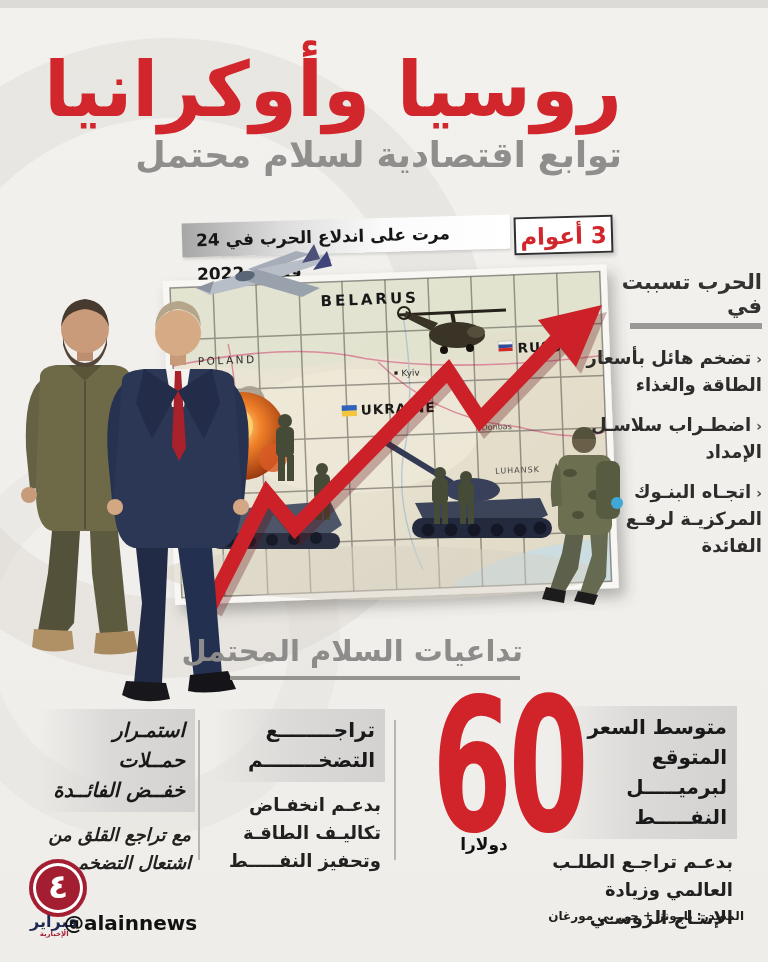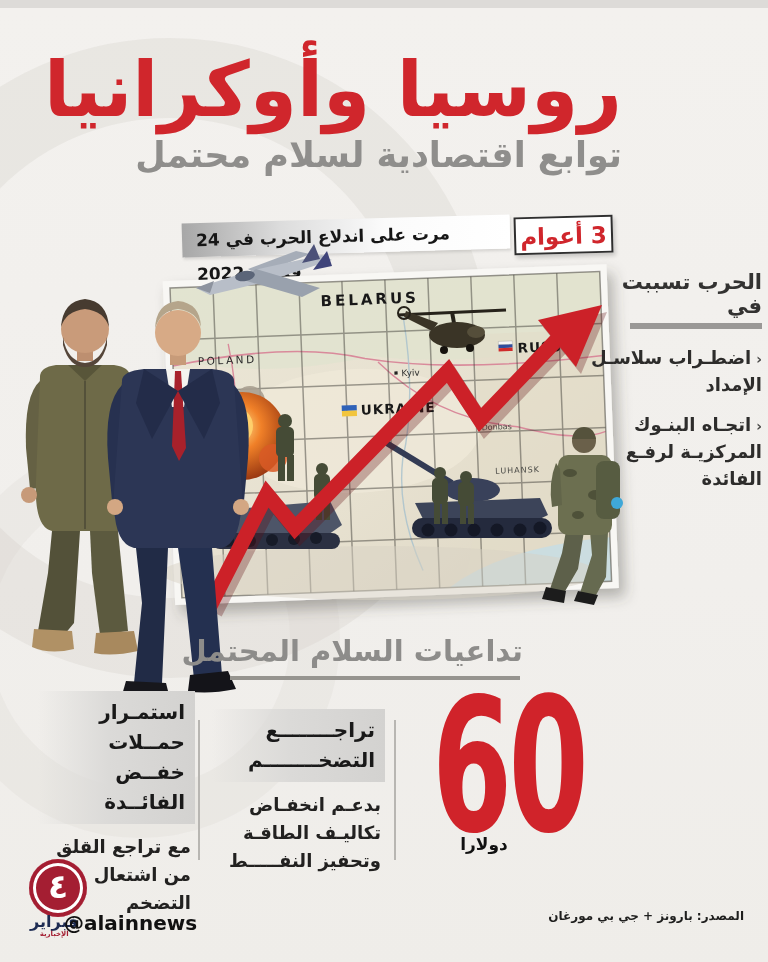--- a/index.html
+++ b/index.html
@@ -43,21 +43,21 @@
   .peace-underline{position:absolute;left:230px;top:668px;width:290px;height:4px;background:#96948f;z-index:2;}
 
   .col{position:absolute;direction:rtl;z-index:2;}
   .col-title{font-size:20px;font-weight:bold;color:#191919;line-height:1.5;
     padding:6px 10px 7px 6px;box-sizing:border-box;
     background:linear-gradient(to left,#d3d2d0 0%,#dbdad8 55%,rgba(219,218,216,0) 100%);}
   .col-title span{display:block;text-align:right;}
   .col-body{margin-top:9px;font-size:18px;font-weight:bold;color:#222120;line-height:1.55;text-align:right;padding-right:4px;}
   .col-oil{right:31px;top:698px;width:186px;}
   .col-inflation{left:212px;top:701px;width:173px;}
-  .col-rates{left:38px;top:683px;width:157px;}
+  .col-rates{left:38px;top:701px;width:157px;font-style:italic;}
   .vdiv{position:absolute;width:2px;background:#b8b6b2;z-index:2;}
   .vdiv1{left:198px;top:712px;height:140px;}
   .vdiv2{left:394px;top:712px;height:140px;}
 
   .big-number{position:absolute;left:400px;top:672px;width:168px;text-align:center;
     font-size:186px;font-weight:bold;color:#d0232a;line-height:0.92;
     transform:scaleX(.62);transform-origin:50% 10%;z-index:2;letter-spacing:-6px;}
   .big-number-unit{position:absolute;left:428px;top:826px;width:112px;text-align:center;
     font-size:17px;font-weight:bold;color:#111;direction:rtl;z-index:2;}
 
@@ -279,28 +279,36 @@
       <rect x="170" y="106" width="16" height="16" fill="#c79b79"></rect>
       <circle cx="178" cy="90" r="23" fill="#d7aa86"></circle>
       <path d="M155,86 Q156,60 178,58 Q200,60 201,84 Q196,68 178,66 Q160,68 155,86 Z" fill="#b5a58b"></path>
     </g>
   </svg>
 
   <div class="effects">
     <div class="effects-heading">الحرب تسببت في</div>
     <div class="effects-underline"></div>
     <ul>
+      <li><span class="marker">‹</span><span>تضخم هائل بأسعار الطاقة والغذاء</span></li>
       <li><span class="marker">‹</span><span>اضطـراب سلاسـل الإمداد</span></li>
       <li><span class="marker">‹</span><span>اتجـاه البنـوك المركزيـة لرفـع الفائدة</span></li>
     </ul>
   </div>
 
   <div class="peace-heading">تداعيات السلام المحتمل</div>
   <div class="peace-underline"></div>
 
+  <div class="col col-oil">
+    <div class="col-title">
+      <span>متوسط السعر المتوقع</span>
+      <span>لبرميـــــل النفـــــط</span>
+    </div>
+    <div class="col-body">بدعـم تراجـع الطلـب العالمي وزيادة الإنتـاج الروسـي</div>
+  </div>
 
   <div class="big-number">60</div>
   <div class="big-number-unit">دولارا</div>
 
   <div class="vdiv vdiv2"></div>
   <div class="col col-inflation">
     <div class="col-title">
       <span>تراجــــــــع</span>
       <span>التضخــــــــم</span>
     </div>

